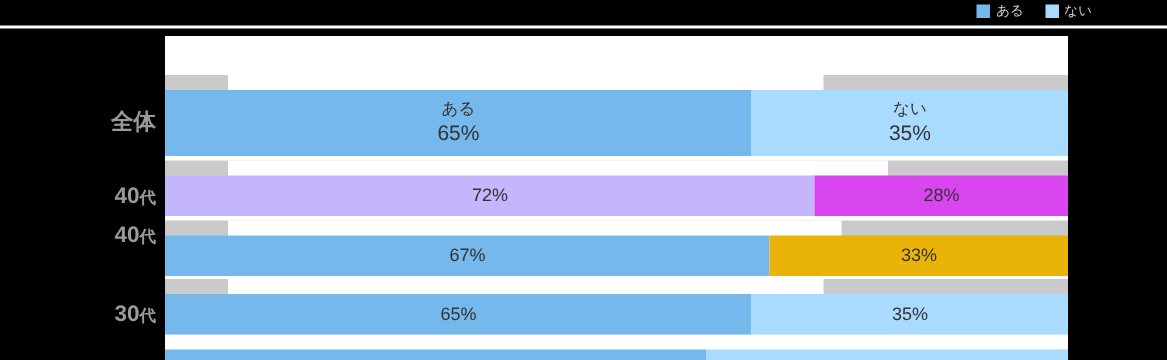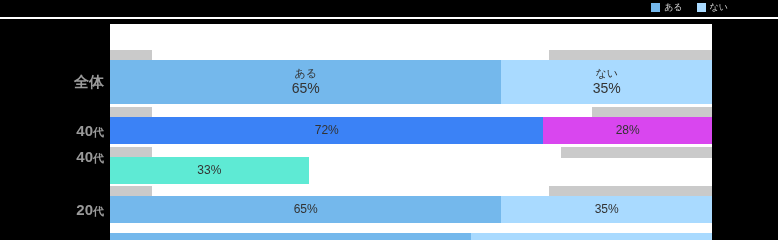--- a/index.html
+++ b/index.html
@@ -138,21 +138,21 @@
     <span class="legend-label">ない</span>
   </div>
 </div>
 
 <div id="top-rule"></div>
 
 <div id="axis-labels">
     <div class="axis-label" style="top: 74px;">全体</div>
     <div class="axis-label" style="top: 122.5px;"><span>40</span><span class="suffix">代</span></div>
     <div class="axis-label" style="top: 149px;"><span>40</span><span class="suffix">代</span></div>
-    <div class="axis-label" style="top: 201.5px;"><span>20</span><span class="suffix">代</span></div>
+    <div class="axis-label" style="top: 201.5px;"><span>30</span><span class="suffix">代</span></div>
     <div class="axis-label" style="top: 238.5px;"><span>60</span></div>
   </div>
 
 <div id="chart-panel">
   <div id="tracks">
       <div class="track" style="top: 26px; background: rgb(202, 202, 202);">
         <div class="track-gap" style="left: 7%; width: 66%;"></div>
       </div>
       <div class="track" style="top: 83px; background: rgb(202, 202, 202);">
         <div class="track-gap" style="left: 7%; width: 73%;"></div>
@@ -172,29 +172,32 @@
         <div class="seg" style="width: 65%; background: rgb(116, 184, 236);">
           <span class="seg-cat">ある</span>
           <span class="seg-val">65%</span>
         </div>
         <div class="seg" style="width: 35%; background: rgb(169, 218, 255);">
           <span class="seg-cat">ない</span>
           <span class="seg-val">35%</span>
         </div>
       </div>
       <div class="bar-row compact" style="top: 93px; height: 27px;">
-        <div class="seg" style="width: 72%; background: #3b82f6;">
+        <div class="seg" style="width: 72%; background: #c4b5fd;">
           <span class="seg-val">72%</span>
         </div>
         <div class="seg" style="width: 28%; background: #d946ef;">
           <span class="seg-val">28%</span>
         </div>
       </div>
       <div class="bar-row compact" style="top: 133px; height: 27px;">
-        <div class="seg" style="width: 33%; background: #5eead4;">
+        <div class="seg" style="width: 67%; background: rgb(116, 184, 236);">
+          <span class="seg-val">67%</span>
+        </div>
+        <div class="seg" style="width: 33%; background: #eab308;">
           <span class="seg-val">33%</span>
         </div>
       </div>
       <div class="bar-row compact" style="top: 172px; height: 27px;">
         <div class="seg" style="width: 65%; background: rgb(116, 184, 236);">
           <span class="seg-val">65%</span>
         </div>
         <div class="seg" style="width: 35%; background: rgb(169, 218, 255);">
           <span class="seg-val">35%</span>
         </div>

